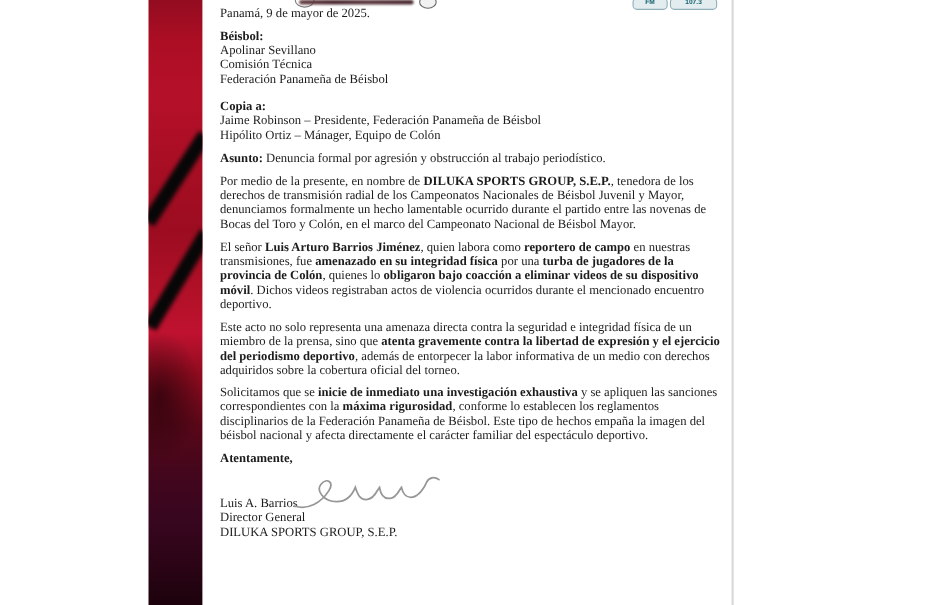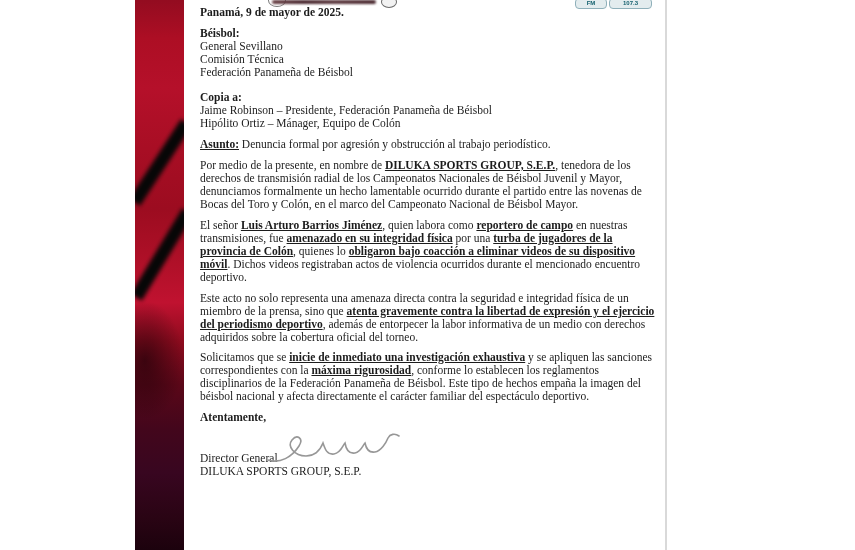--- a/index.html
+++ b/index.html
@@ -63,30 +63,30 @@
   }
   .lh-badge.b1{left:575px;width:30px;}
   .lh-badge.b2{left:609px;width:41px;}
 
   
   .letter{
     position:absolute;left:200px;top:6px;width:460px;
     color:#1c1c1c;font-size:11.5px;line-height:13px;
   }
   .letter p{margin:0 0 8px 0;}
-  p.date{font-weight:bold;}
+  p.date{font-weight:normal;}
   .block-senores{margin-bottom:12px;}
   .block-copia{margin-bottom:8px;}
   .heading{font-weight:bold;}
   p.p3{margin-bottom:7px;}
   p.closing{font-weight:bold;margin-bottom:28px;}
   .sig-block{position:relative;}
   .sig-block .sig-line{line-height:13px;}
   .signature-svg{position:absolute;left:64px;top:-22px;}
-  b{font-weight:bold;text-decoration:underline;}
+  b{font-weight:bold;}
 </style>
 </head>
 <body>
 
 <div class="art-strip">
   <div class="art-stripe s1"></div>
   <div class="art-stripe s2"></div>
   <div class="art-shadow"></div>
 </div>
 
@@ -97,21 +97,21 @@
 <div class="lh-circle"></div>
 <div class="lh-badge b1">FM</div>
 <div class="lh-badge b2">107.3</div>
 
 <div class="letter">
 
   <p class="date">Panamá, 9 de mayor de 2025.</p>
 
   <div class="block-senores">
     <div class="heading">Béisbol:</div>
-    <div>General Sevillano</div>
+    <div>Apolinar Sevillano</div>
     <div>Comisión Técnica</div>
     <div>Federación Panameña de Béisbol</div>
   </div>
 
   <div class="block-copia">
     <div class="heading">Copia a:</div>
     <div>Jaime Robinson – Presidente, Federación Panameña de Béisbol</div>
     <div>Hipólito Ortiz – Mánager, Equipo de Colón</div>
   </div>
 
@@ -123,17 +123,18 @@
   <p><span>Solicitamos que se </span><b>inicie de inmediato una investigación exhaustiva</b><span> y se apliquen las sanciones correspondientes con la </span><b>máxima rigurosidad</b><span>, conforme lo establecen los reglamentos disciplinarios de la Federación Panameña de Béisbol. Este tipo de hechos empaña la imagen del béisbol nacional y afecta directamente el carácter familiar del espectáculo deportivo.</span></p>
 
   <p class="closing">Atentamente,</p>
 
   <div class="sig-block">
     <svg class="signature-svg" width="150" height="42" viewBox="0 0 150 42">
       <path d="M4,30 C16,34 28,27 35,16 C40,8 33,4 28,10 C23,16 30,26 42,26 C52,26 57,18 59,13
                C61,19 63,25 70,24 C77,23 79,15 81,13 C82,19 85,24 91,23 C97,22 99,15 101,13
                C102,18 105,23 111,22 C117,21 122,13 124,8 C126,4 131,3 135,6" stroke="#979797" fill="none" stroke-width="1.6" stroke-linecap="round"></path>
     </svg>
+    <div class="sig-line">Luis A. Barrios</div>
     <div class="sig-line">Director General</div>
     <div class="sig-line">DILUKA SPORTS GROUP, S.E.P.</div>
   </div>
 
 </div>
 
 </body></html>

